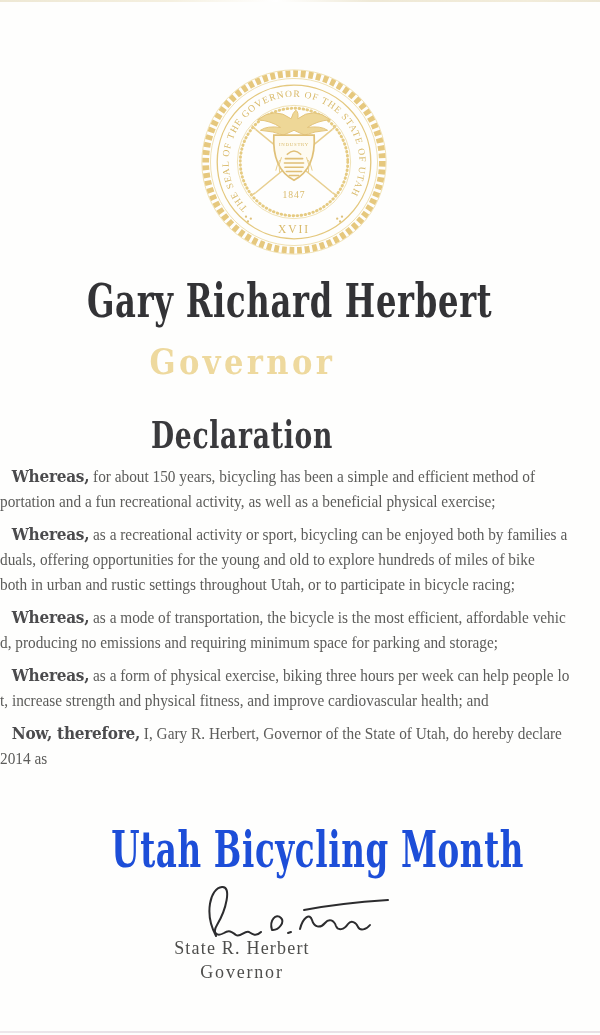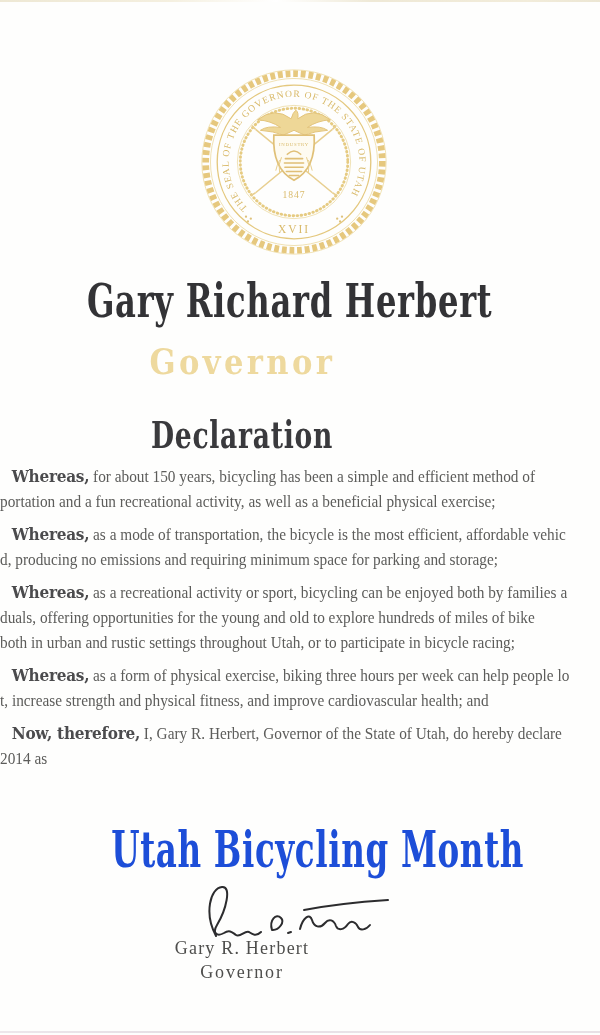--- a/index.html
+++ b/index.html
@@ -97,27 +97,27 @@
   <div class="center h-decl">
     <span class="blackletter">Declaration</span>
   </div>
 
   <div class="bodytext">
     <div class="para">
       <div class="line first"><span class="lead">Whereas,</span><span> for about 150 years, bicycling has been a simple and efficient method of</span></div>
       <div class="line">portation and a fun recreational activity, as well as a beneficial physical exercise;</div>
     </div>
     <div class="para">
-      <div class="line first"><span class="lead">Whereas,</span><span> as a mode of transportation, the bicycle is the most efficient, affordable vehic</span></div>
-      <div class="line">d, producing no emissions and requiring minimum space for parking and storage;</div>
-    </div>
-    <div class="para">
       <div class="line first"><span class="lead">Whereas,</span><span> as a recreational activity or sport, bicycling can be enjoyed both by families a</span></div>
       <div class="line">duals, offering opportunities for the young and old to explore hundreds of miles of bike</div>
       <div class="line">both in urban and rustic settings throughout Utah, or to participate in bicycle racing;</div>
+    </div>
+    <div class="para">
+      <div class="line first"><span class="lead">Whereas,</span><span> as a mode of transportation, the bicycle is the most efficient, affordable vehic</span></div>
+      <div class="line">d, producing no emissions and requiring minimum space for parking and storage;</div>
     </div>
     <div class="para">
       <div class="line first"><span class="lead">Whereas,</span><span> as a form of physical exercise, biking three hours per week can help people lo</span></div>
       <div class="line">t, increase strength and physical fitness, and improve cardiovascular health; and</div>
     </div>
     <div class="para">
       <div class="line first"><span class="lead">Now, therefore,</span><span> I, Gary R. Herbert, Governor of the State of Utah, do hereby declare</span></div>
       <div class="line">2014 as</div>
     </div>
   </div>
@@ -129,17 +129,17 @@
   <div class="sig-wrap">
     <svg viewBox="0 0 200 62" width="200" height="62">
       <g fill="none" stroke="#2c2c2e" stroke-width="2" stroke-linecap="round">
         <path d="M16,56 C 4,34 10,8 22,7 C 32,6 26,30 17,45 C 12,53 17,57 24,53 C 30,49 33,53 36,55 C 40,58 45,50 49,52 C 52,54 56,57 61,52"></path>
         <path d="M72,50 C 69,40 76,33 81,38 C 85,42 79,50 73,50 M88,53 l 3,-1"></path>
         <path d="M100,49 C 103,37 110,33 112,40 C 114,47 120,49 125,43 C 129,38 134,40 136,46 C 138,51 144,50 148,44 C 151,40 156,42 158,47 C 160,51 166,50 170,45"></path>
         <path d="M104,30 C 130,25 158,22 188,20"></path>
       </g>
     </svg>
   </div>
-  <div class="center sig-name">Gary R. Herbert</div>
+  <div class="center sig-name">State R. Herbert</div>
   <div class="center sig-title">Governor</div>
 
   <div class="bottom-edge"></div>
 </div>
 
 </body></html>

